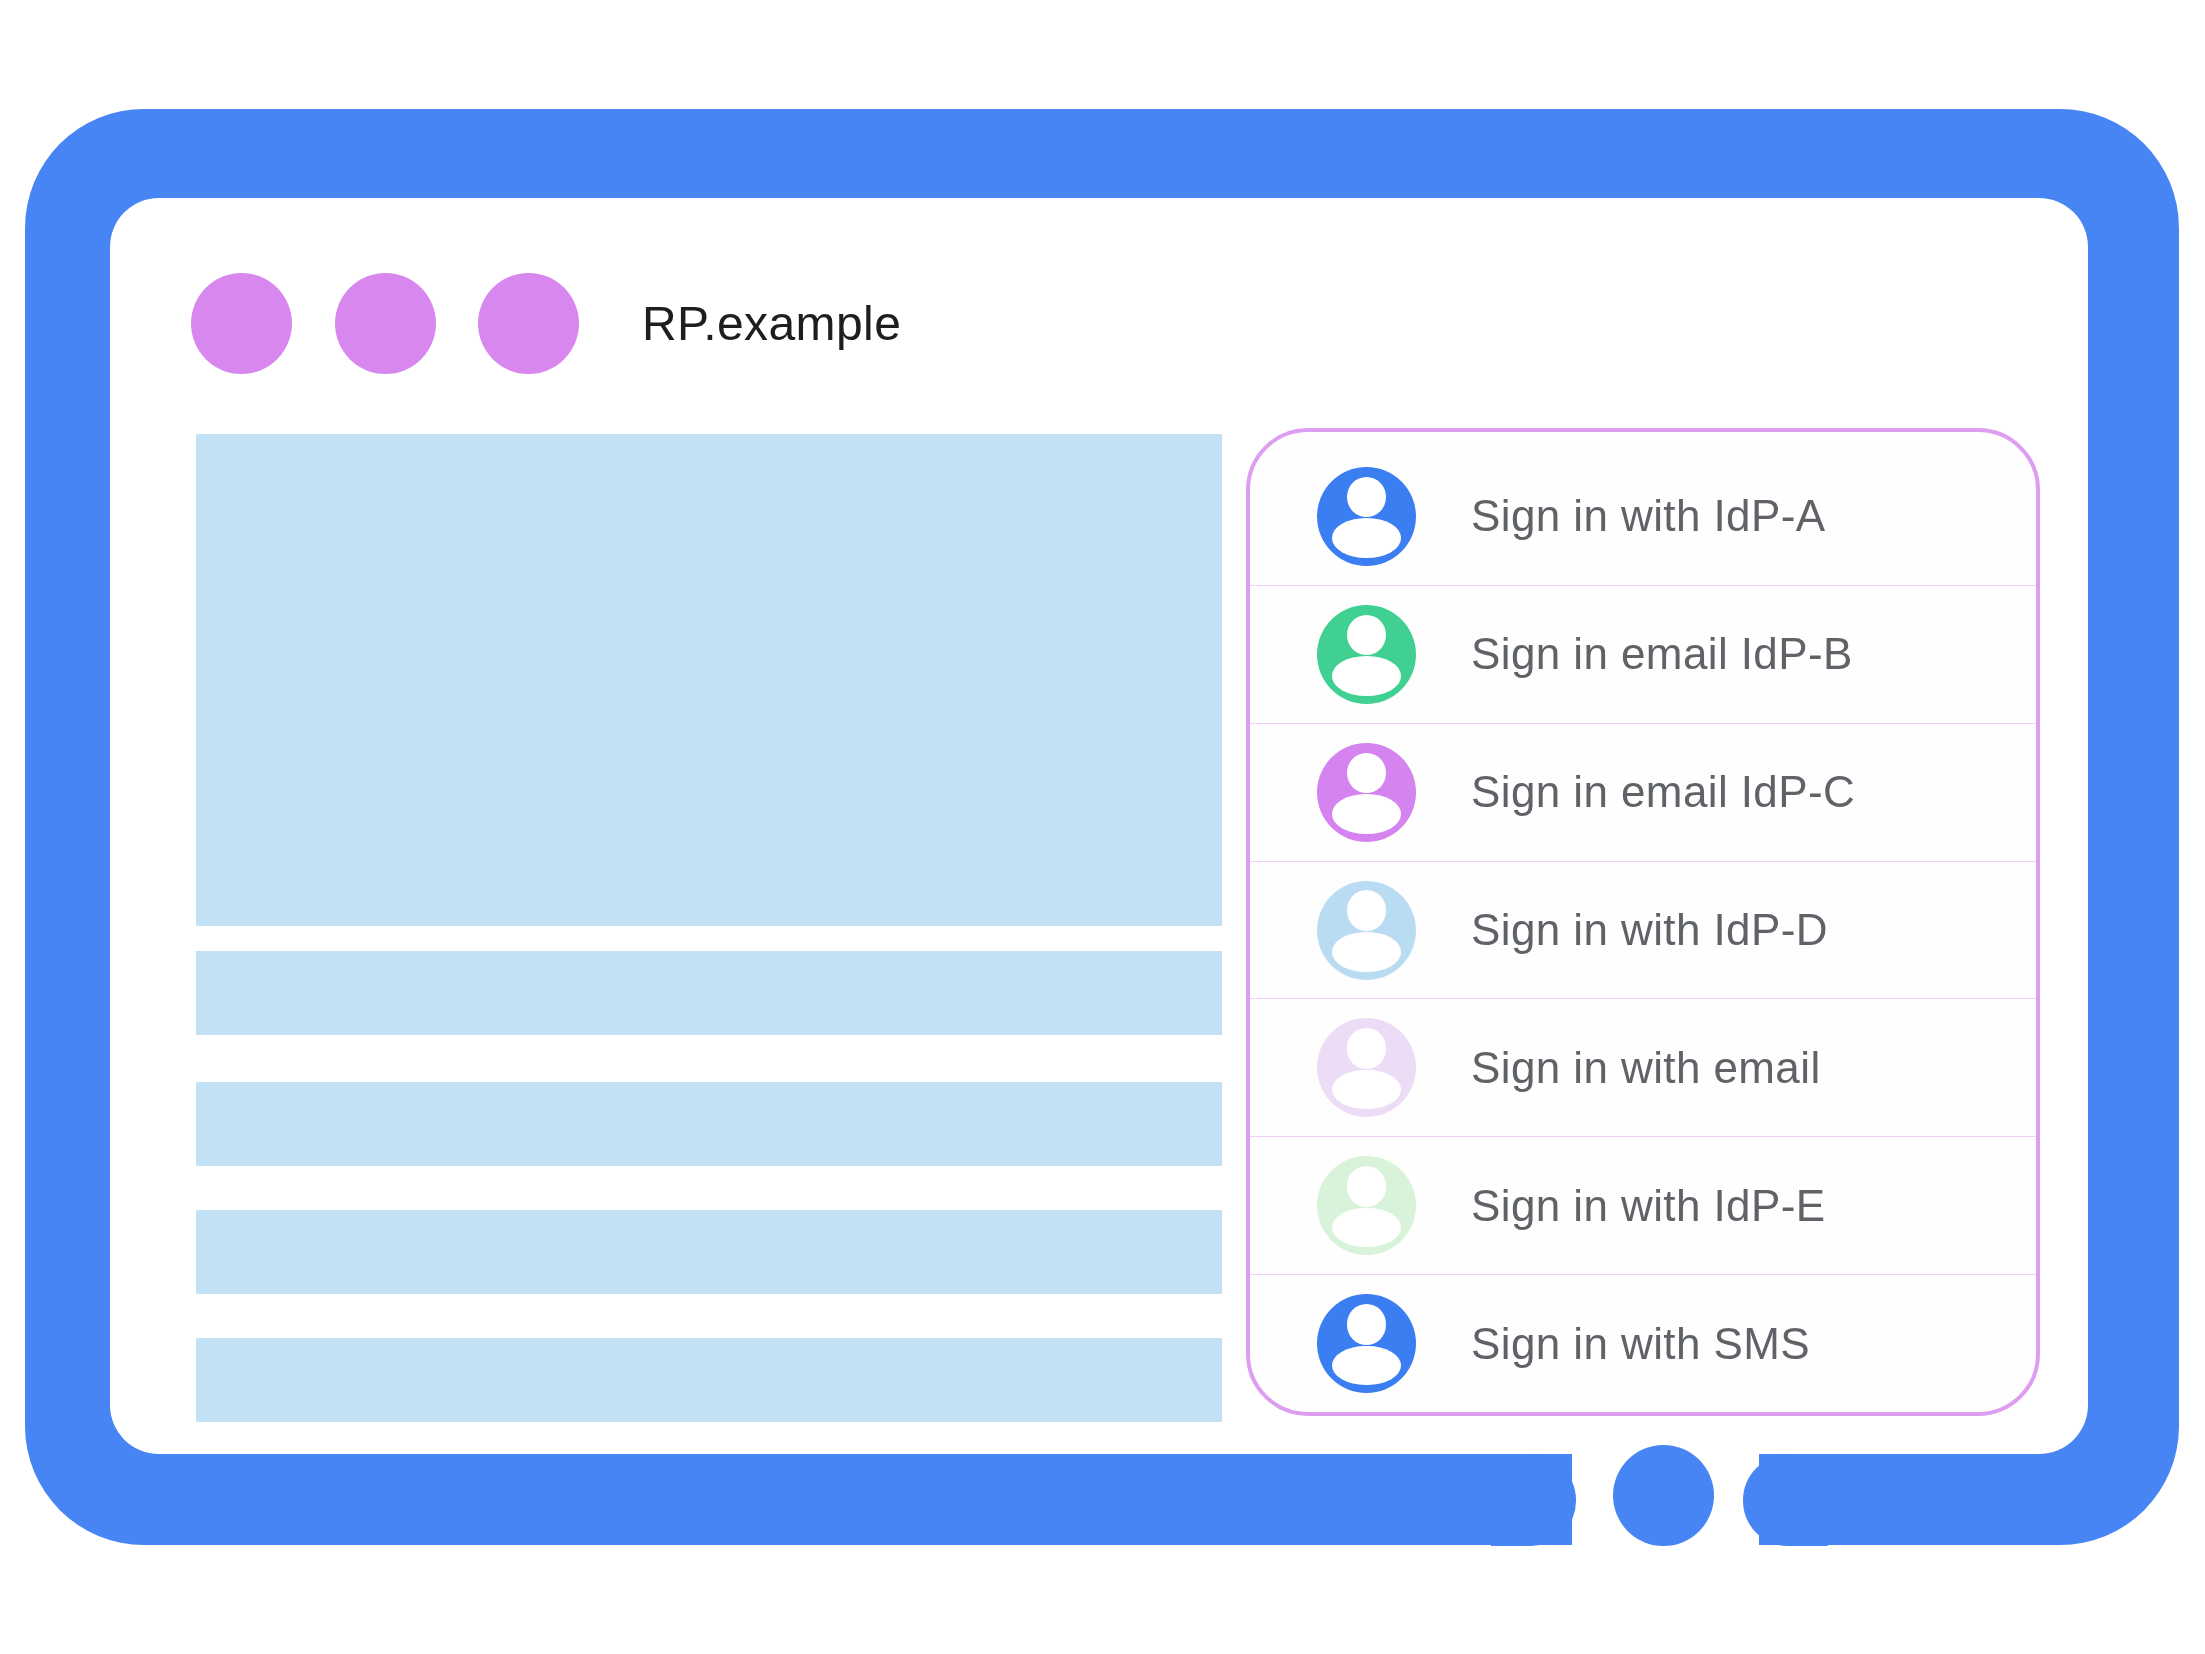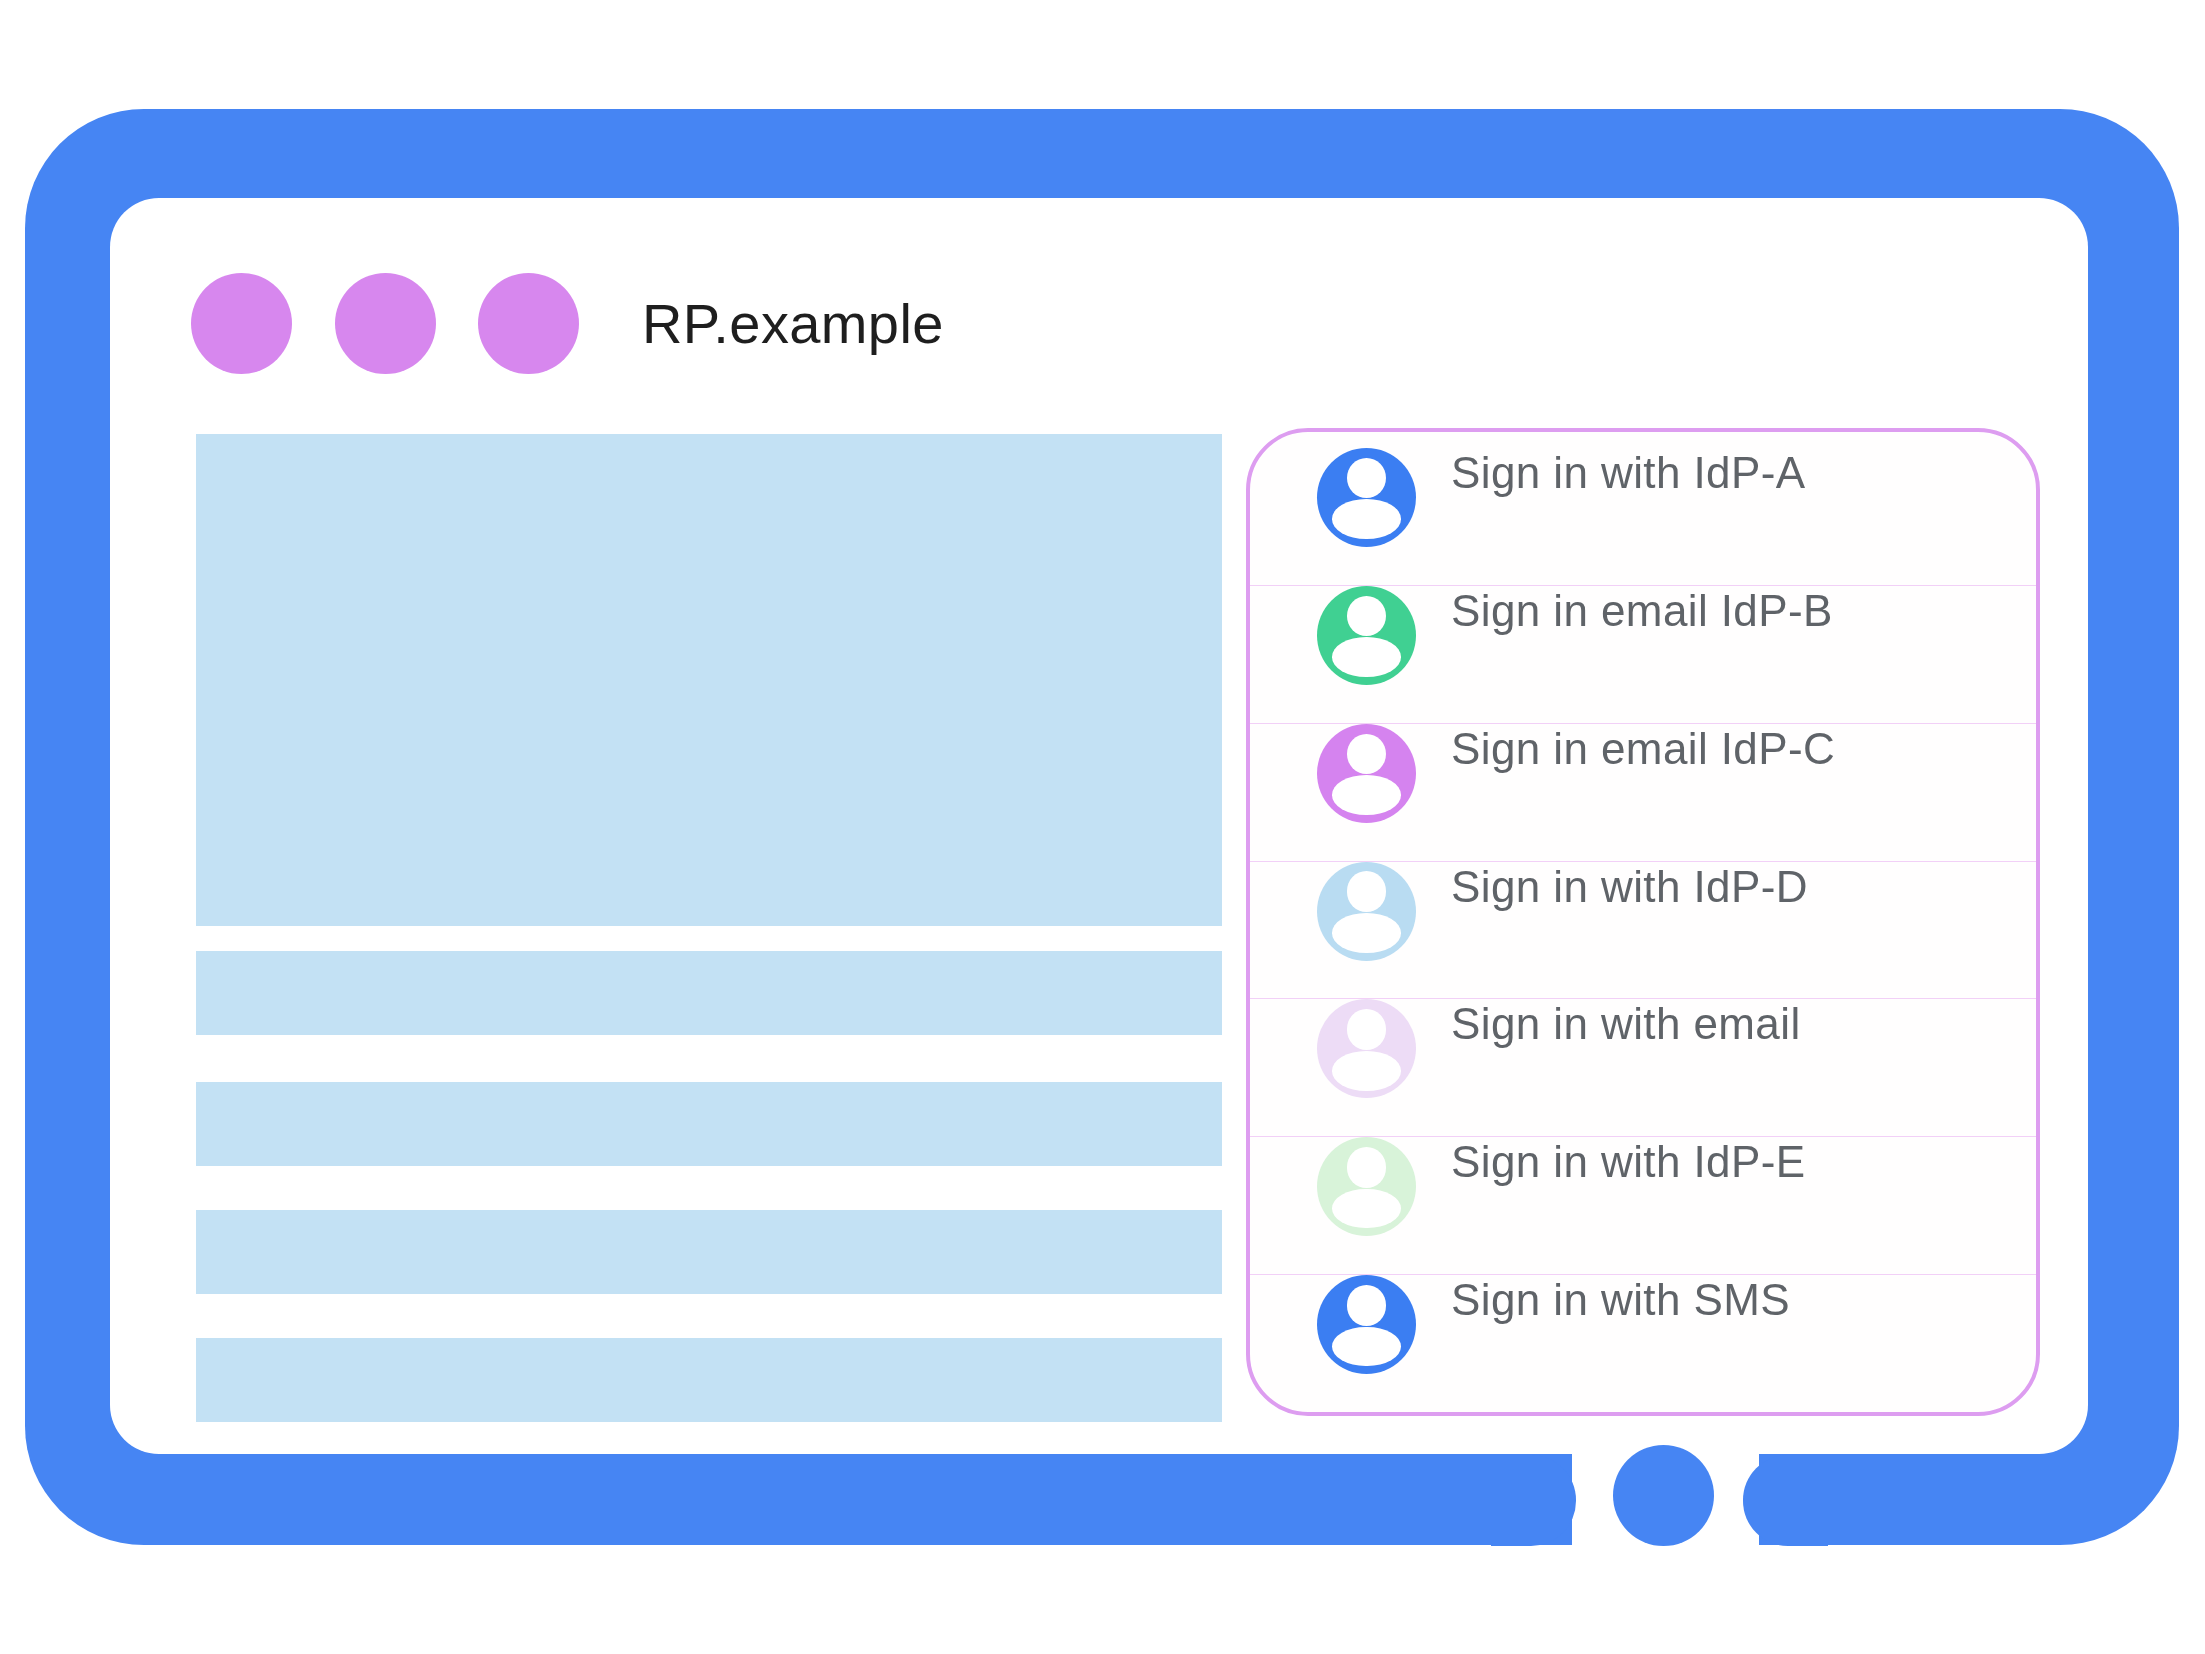--- a/index.html
+++ b/index.html
@@ -18,33 +18,33 @@
   .bar-cap{position:absolute;top:1455px;width:85px;height:91px;background:var(--frame-blue,#4685f3);}
   .cap-left{left:1491px;border-radius:0 45px 45px 0;}
   .cap-right{left:1743px;border-radius:45px 0 0 45px;}
   .home-btn{position:absolute;left:1613px;top:1445px;width:101px;height:101px;border-radius:50%;
             background:var(--frame-blue,#4685f3);}
 
   
   .dot{position:absolute;top:273px;width:101px;height:101px;border-radius:50%;
        background:var(--dot-color,#d787ee);}
   .title{position:absolute;left:642px;top:273px;height:101px;display:flex;align-items:center;
-         font-size:56px;font-weight:500;color:var(--title-color,#1e1e1e);letter-spacing:0.4px;}
+         font-size:48px;font-weight:500;color:var(--title-color,#1e1e1e);letter-spacing:0.4px;}
 
   
   .hero{position:absolute;left:196px;top:434px;width:1026px;height:492px;
         background:var(--ph-color,#c3e1f4);}
   .text-bar{position:absolute;left:196px;width:1026px;height:84px;background:var(--ph-color,#c3e1f4);}
 
   
   .panel{position:absolute;left:1246px;top:428px;width:794px;height:988px;box-sizing:border-box;
          border:4.4px solid var(--panel-border,#dd9df0);border-radius:62px;background:#fffefe;}
   .panel-list{position:absolute;left:0;top:0;right:0;bottom:0;display:flex;flex-direction:column;
               padding-top:16px;}
-  .option{flex:1;display:flex;align-items:flex-start;gap:35px;padding-left:67px;min-height:0;}
+  .option{flex:1;display:flex;align-items:center;gap:55px;padding-left:67px;min-height:0;}
   .option + .option{border-top:1.8px solid var(--panel-divider,#f2d0f7);}
   .option-label{font-size:44px;font-weight:500;color:var(--label-color,#5f6368);letter-spacing:0.4px;}
 
   
   .avatar{position:relative;flex:none;width:99px;height:99px;border-radius:50%;overflow:hidden;}
   .avatar .head{position:absolute;left:30%;top:10%;width:40%;height:41%;border-radius:50%;background:#fff;}
   .avatar .torso{position:absolute;left:15.5%;top:52%;width:69%;height:40%;border-radius:50%;background:#fff;}
 </style>
 </head>
 <body>

